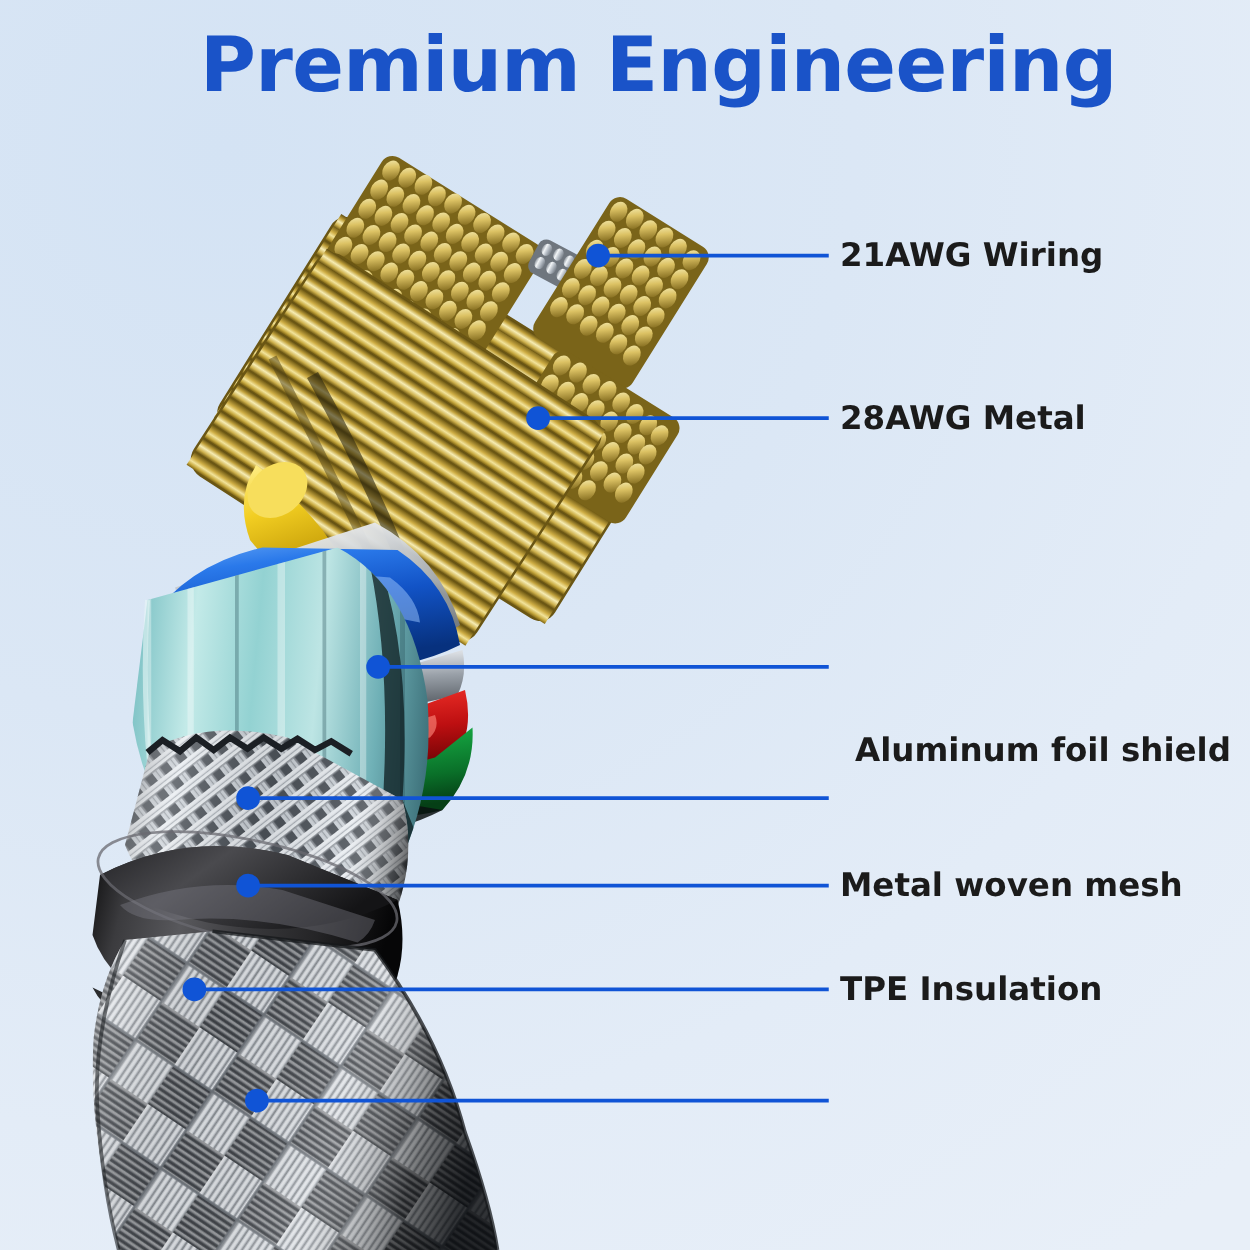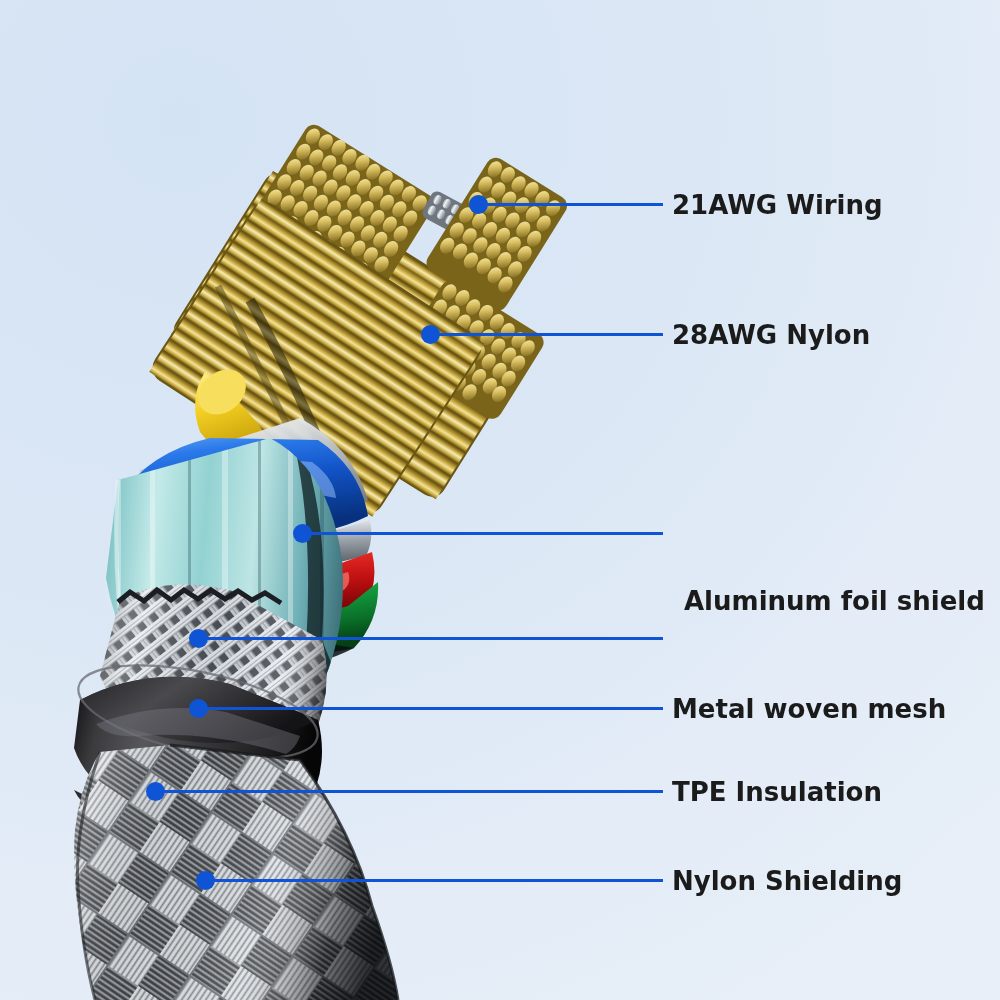--- a/index.html
+++ b/index.html
@@ -48,20 +48,21 @@
   }
 
   
   #cable{position:absolute;left:0;top:0;width:1000px;height:1000px;}
 </style>
 </head>
 <body>
 
 <div id="stage">
 
+  <div id="title">Premium Engineering</div>
 
   <svg id="cable" viewBox="0 0 1000 1000" aria-hidden="true">
     <defs>
 
       <linearGradient id="cu" x1="0" y1="0" x2="1" y2="0">
         <stop offset="0%" stop-color="#7d6415"></stop>
         <stop offset="18%" stop-color="#c7a93f"></stop>
         <stop offset="40%" stop-color="#f2e39a"></stop>
         <stop offset="62%" stop-color="#cfae45"></stop>
         <stop offset="100%" stop-color="#6f5a14"></stop>
@@ -493,30 +494,29 @@
     <path d="M 170 745 L 300 760 Q 352 830 372 906 Q 392 962 398 1000" fill="none" stroke="#16181b" stroke-width="3" opacity="0.75"></path>
     <path d="M 100 752 Q 74 828 78 888 Q 82 950 95 1000" fill="none" stroke="#1c1f23" stroke-width="3" opacity="0.6"></path>
   </svg>
 
   <div class="callout" id="callout-layer">
       <div class="co-line" style="left: 478px; top: 202.5px; width: 185px; background: rgb(16, 84, 214);"></div>
       <div class="co-dot" style="left: 468.5px; top: 194.5px; background: rgb(16, 84, 214);"></div>
       <div class="co-label" style="left: 672px; top: 192px; color: rgb(27, 27, 27);">21AWG Wiring</div>
       <div class="co-line" style="left: 430px; top: 332.5px; width: 233px; background: rgb(16, 84, 214);"></div>
       <div class="co-dot" style="left: 420.5px; top: 324.5px; background: rgb(16, 84, 214);"></div>
-      <div class="co-label" style="left: 672px; top: 322px; color: rgb(27, 27, 27);">28AWG Nylon</div>
+      <div class="co-label" style="left: 672px; top: 322px; color: rgb(27, 27, 27);">28AWG Metal</div>
       <div class="co-line" style="left: 302px; top: 531.5px; width: 361px; background: rgb(16, 84, 214);"></div>
       <div class="co-dot" style="left: 292.5px; top: 523.5px; background: rgb(16, 84, 214);"></div>
       <div class="co-line" style="left: 198px; top: 636.5px; width: 465px; background: rgb(16, 84, 214);"></div>
       <div class="co-dot" style="left: 188.5px; top: 628.5px; background: rgb(16, 84, 214);"></div>
       <div class="co-label" style="left: 672px; top: 588px; color: rgb(27, 27, 27); margin-left: 12px;">Aluminum foil shield</div>
       <div class="co-line" style="left: 198px; top: 706.5px; width: 465px; background: rgb(16, 84, 214);"></div>
       <div class="co-dot" style="left: 188.5px; top: 698.5px; background: rgb(16, 84, 214);"></div>
       <div class="co-label" style="left: 672px; top: 696px; color: rgb(27, 27, 27); text-align: right;">Metal woven mesh</div>
       <div class="co-line" style="left: 155px; top: 789.5px; width: 508px; background: rgb(16, 84, 214);"></div>
       <div class="co-dot" style="left: 145.5px; top: 781.5px; background: rgb(16, 84, 214);"></div>
       <div class="co-label" style="left: 672px; top: 779px; color: rgb(27, 27, 27);">TPE Insulation</div>
       <div class="co-line" style="left: 205px; top: 878.5px; width: 458px; background: rgb(16, 84, 214);"></div>
       <div class="co-dot" style="left: 195.5px; top: 870.5px; background: rgb(16, 84, 214);"></div>
-      <div class="co-label" style="left: 672px; top: 868px; color: rgb(27, 27, 27);">Nylon Shielding</div>
     </div>
 
 </div>
 
 </body></html>

